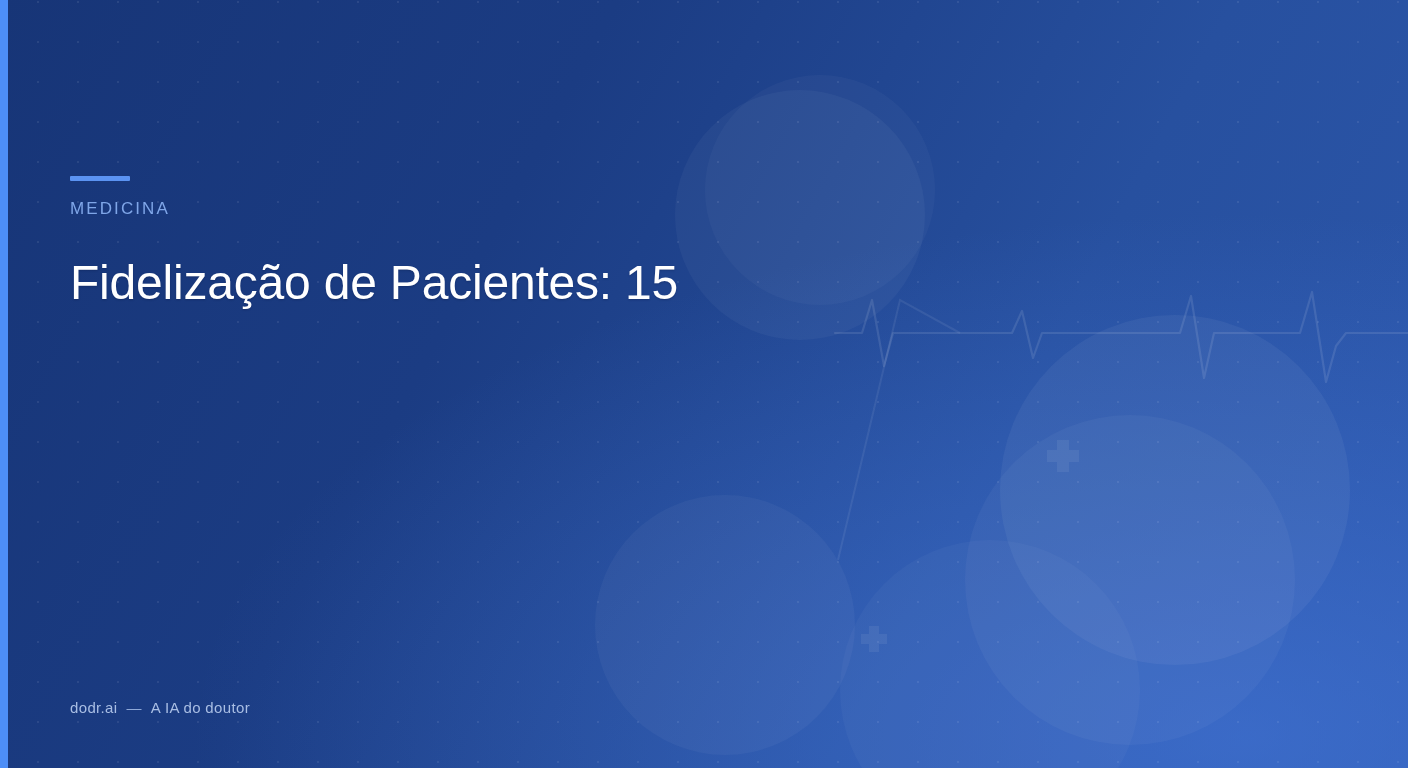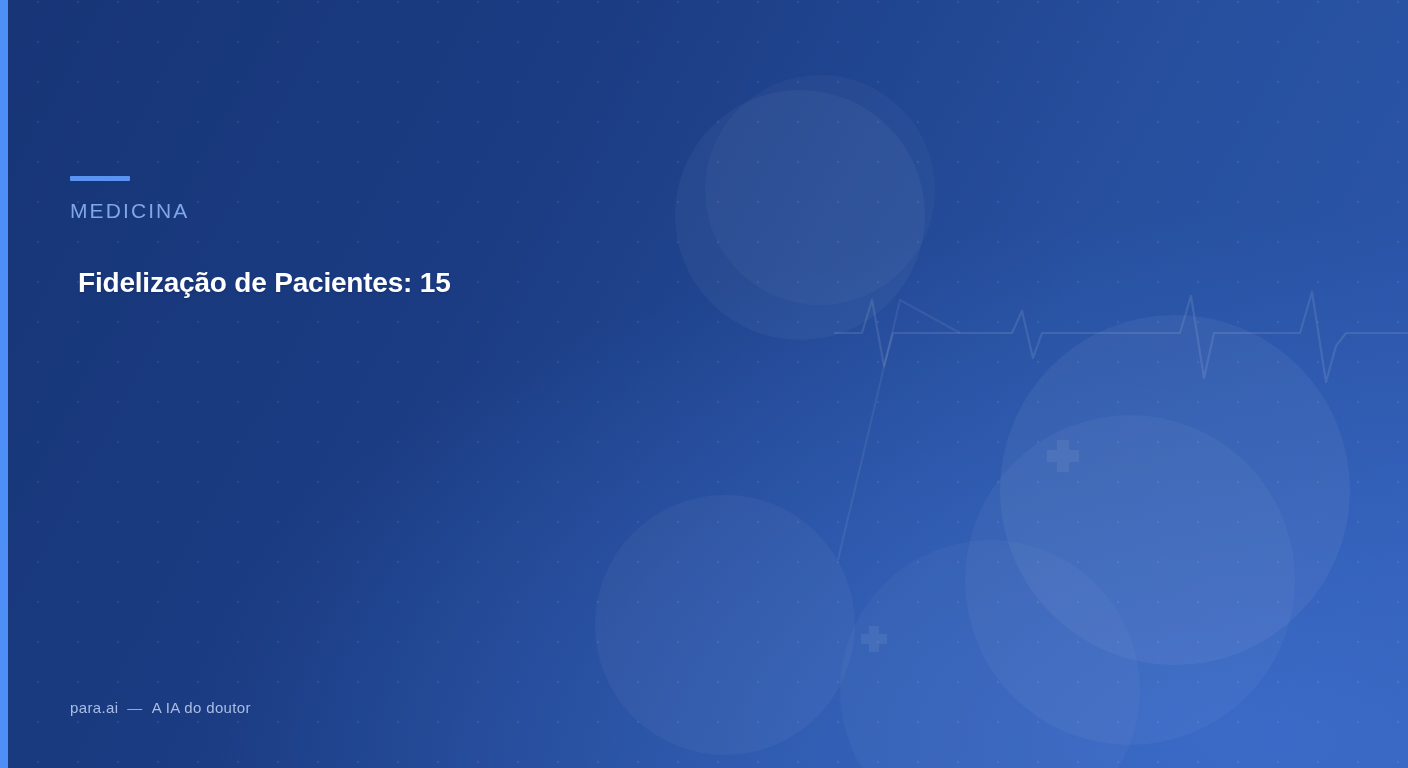--- a/index.html
+++ b/index.html
@@ -74,35 +74,35 @@
     width:60px;
     height:5px;
     background:#5B93F2;
     border-radius:1px;
   }
 
   #kicker {
     position:absolute;
     left:0;
     top:199px;
-    font-size:21px;
+    font-size:17px;
     font-weight:400;
     letter-spacing:2.1px;
     color:#7FA6E8;
     white-space:nowrap;
   }
 
   #title {
     position:absolute;
-    left:8px;
+    left:0;
     top:255px;
     width:790px;
-    font-size:28px;
+    font-size:48px;
     line-height:56px;
-    font-weight:700;
+    font-weight:400;
     color:#FFFFFF;
     letter-spacing:-0.2px;
     text-shadow:0 1px 2px rgba(9,24,62,0.30);
   }
   #title .tline { display:block; white-space:nowrap; }
 
   #footer {
     position:absolute;
     left:0;
     bottom:52px;
@@ -153,17 +153,17 @@
 
     <div id="accent-rule"></div>
 
     <div id="kicker">MEDICINA</div>
 
     <h1 id="title">
       <span class="tline">Fidelização de Pacientes: 15</span>
     </h1>
 
     <div id="footer">
-      <span>para.ai</span><span class="sep">—</span><span>A IA do doutor</span>
+      <span>dodr.ai</span><span class="sep">—</span><span>A IA do doutor</span>
     </div>
 
   </div>
 </div>
 
 </body></html>

